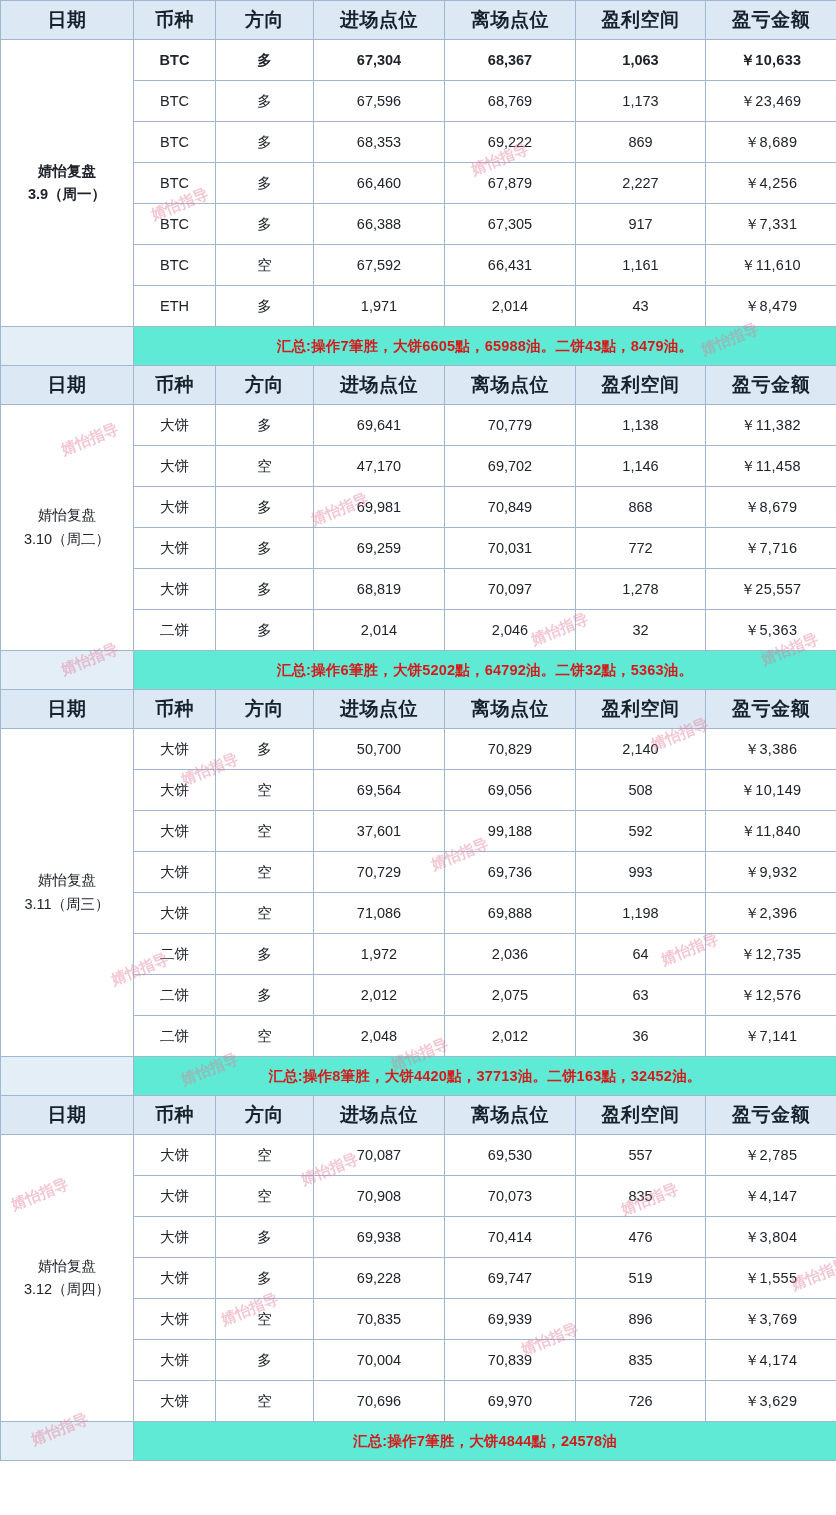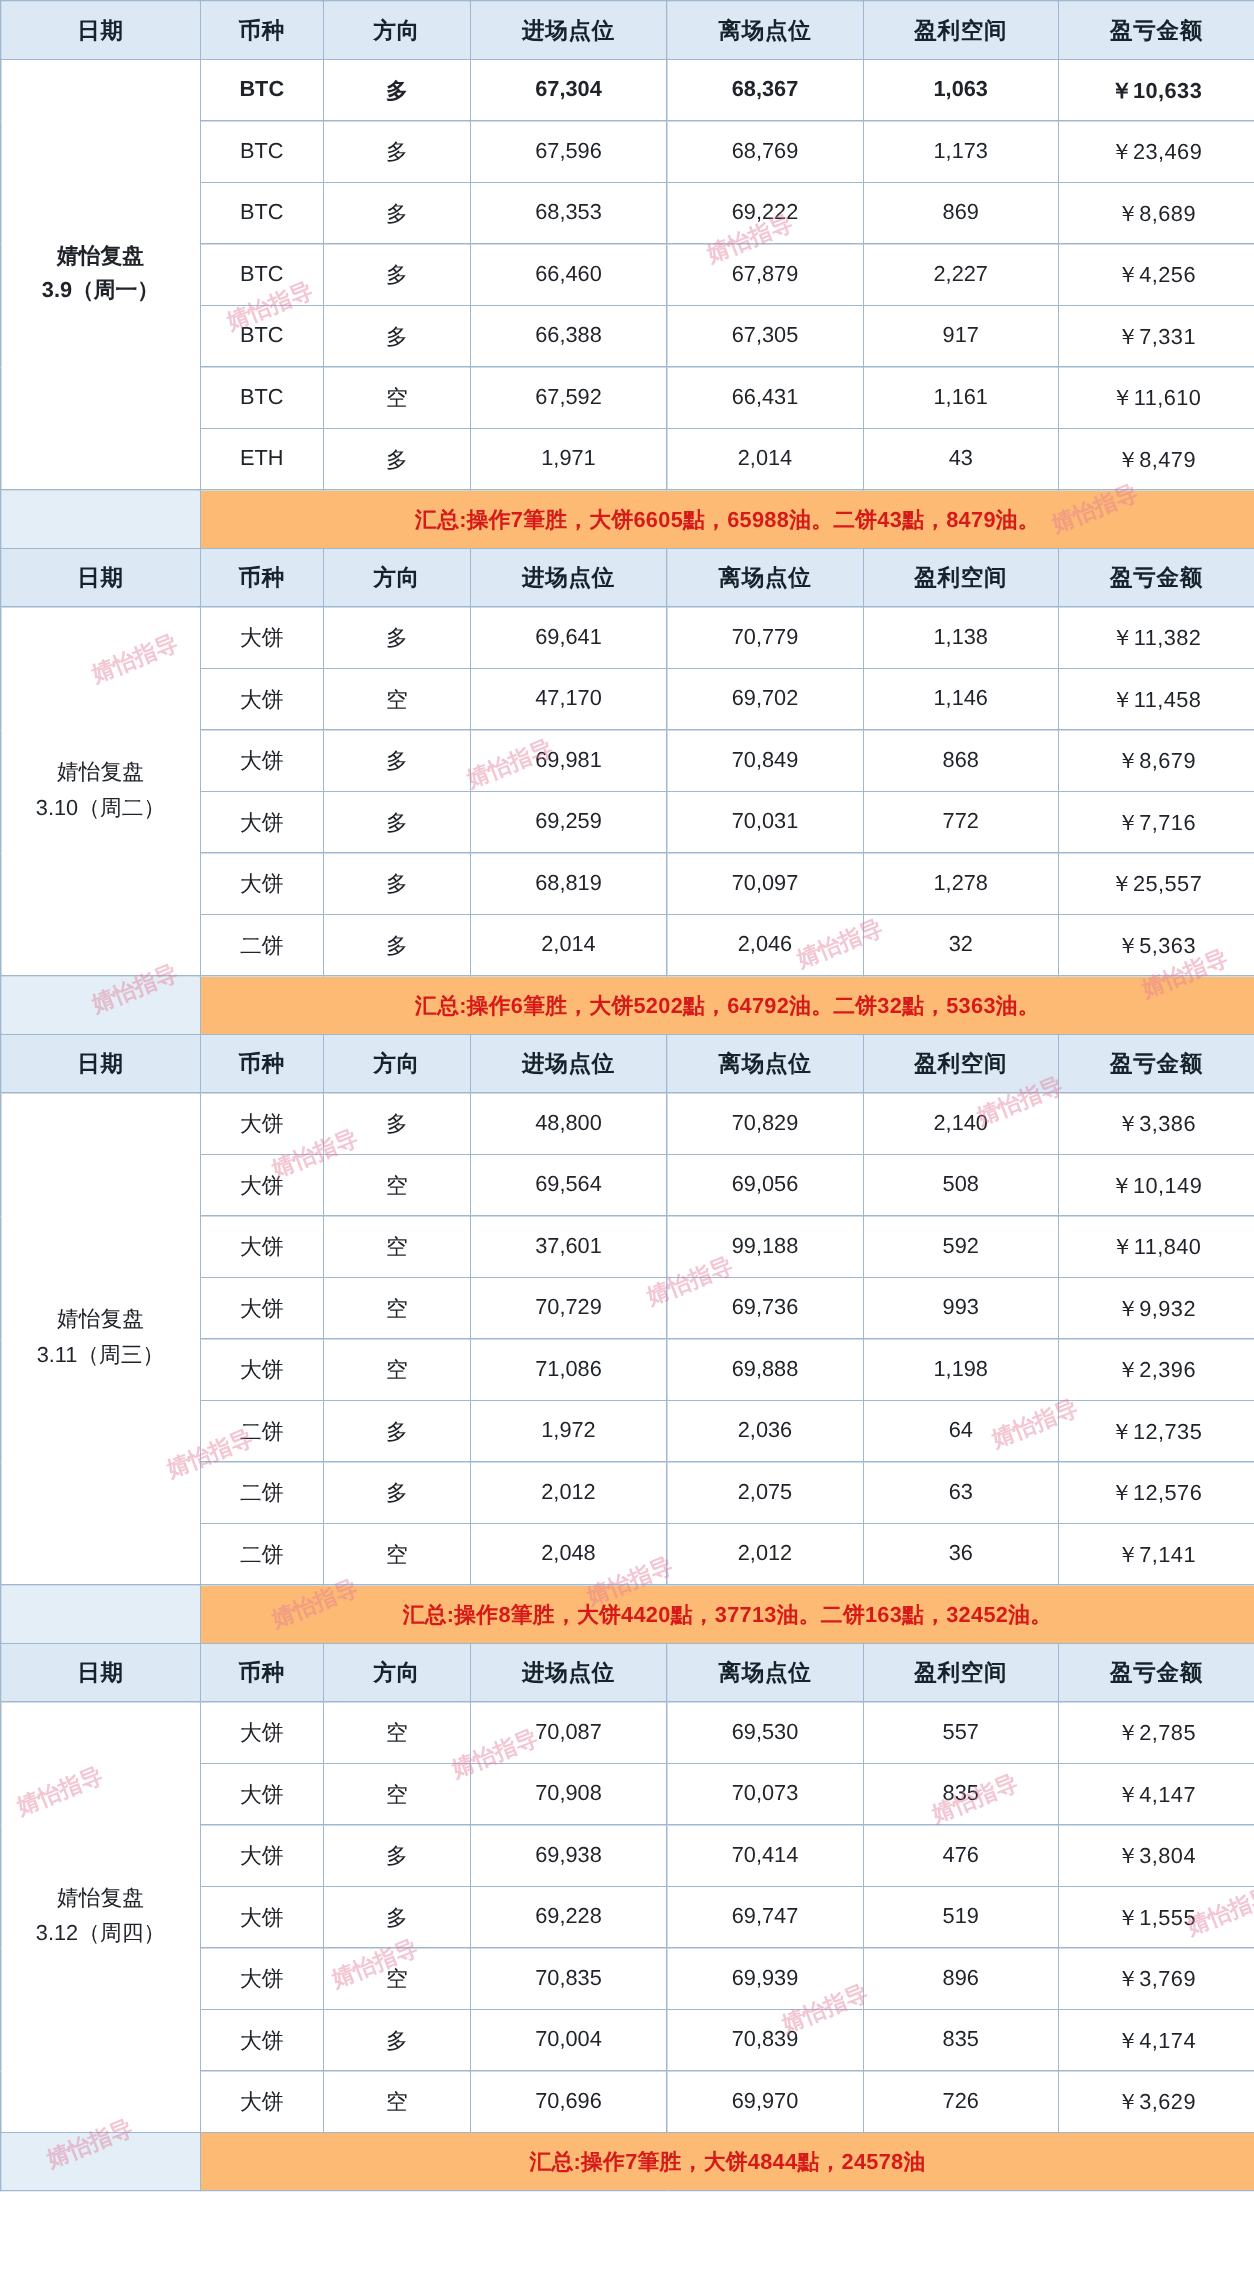--- a/index.html
+++ b/index.html
@@ -39,21 +39,21 @@
   col.c-dir    { width: 98px;  }
   col.c-in     { width: 131px; }
   col.c-out    { width: 131px; }
   col.c-space  { width: 130px; }
   col.c-amt    { width: 131px; }
 
   tr.header-row th {
     background: #dce9f4;
     height: 38px;
     font-weight: bold;
-    font-size: 15px;
+    font-size: 19px;
     color: #16222c;
     letter-spacing: 0.5px;
   }
   td.date-cell {
     background: #e4eef7;
     font-weight: bold;
     font-size: 14.5px;
     line-height: 1.6;
     color: #16222c;
   }
@@ -63,21 +63,21 @@
     color: #20242a;
   }
   tr.data-row td.amt {
     font-weight: normal;
     letter-spacing: 0.3px;
   }
   tr.data-row.bold td {
     font-weight: bold;
   }
   tr.summary-row td.summary-cell {
-    background: #fdba74;
+    background: #5eead4;
     height: 38px;
     color: #d61a1a;
     font-weight: bold;
     font-size: 14.5px;
     letter-spacing: 0.2px;
   }
   tr.summary-row td.summary-spacer {
     background: #e4eef7;
   }
 
@@ -260,21 +260,21 @@
           <th>盈利空间</th>
           <th>盈亏金额</th>
         </tr>
         <tr class="data-row">
           <td class="date-cell" rowspan="8">
             <div>婧怡复盘</div>
             <div>3.11（周三）</div>
           </td>
           <td>大饼</td>
           <td>多</td>
-          <td>48,800</td>
+          <td>50,700</td>
           <td>70,829</td>
           <td>2,140</td>
           <td class="amt">￥3,386</td>
         </tr>
         <tr class="data-row">
           <td>大饼</td>
           <td>空</td>
           <td>69,564</td>
           <td>69,056</td>
           <td>508</td>

